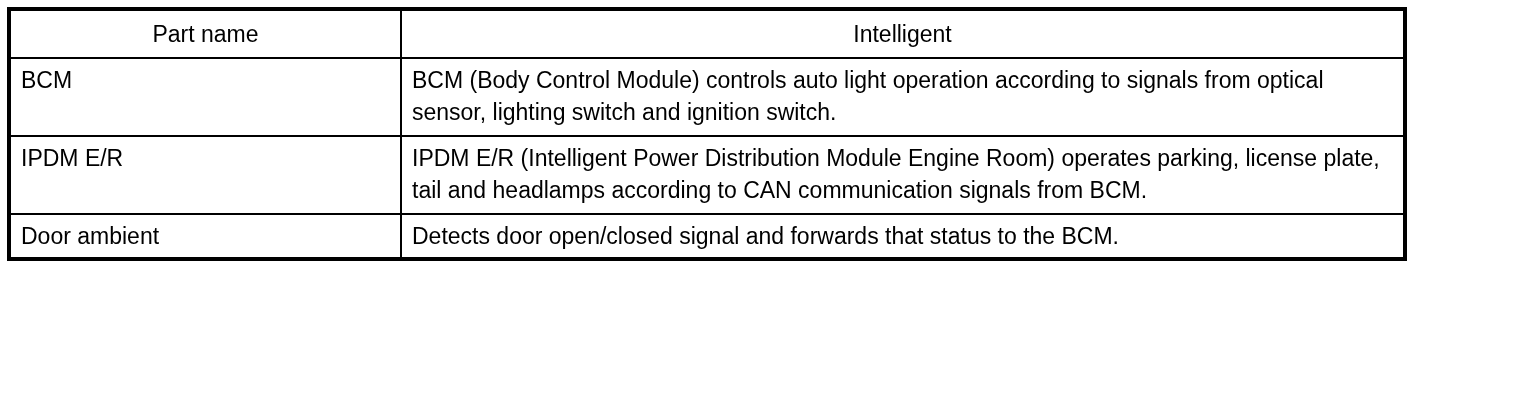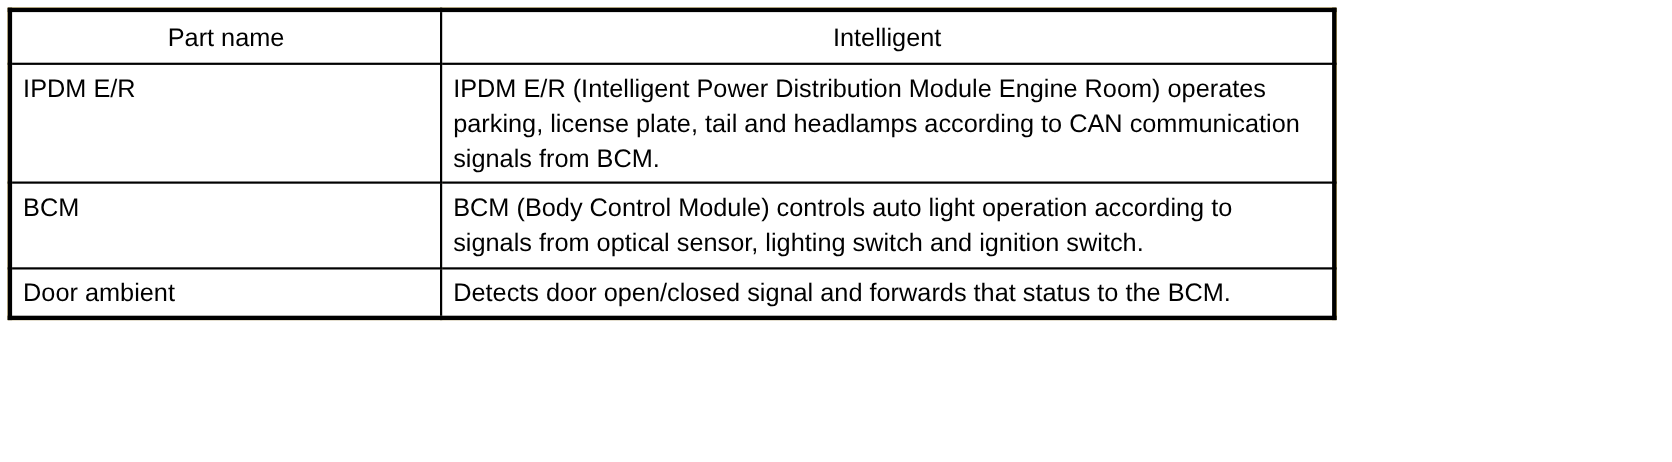--- a/index.html
+++ b/index.html
@@ -15,24 +15,24 @@
     width: 1520px;
     height: 420px;
     background: #ffffff;
     font-family: "Liberation Sans", sans-serif;
     color: #000000;
   }
   table.doc-table {
     position: absolute;
     left: 7px;
     top: 7px;
-    width: 1208px;
+    width: 1400px;
     border-collapse: collapse;
     table-layout: fixed;
-    background: #eab308;
+    background: #e5e5e5;
   }
   table.doc-table {
     border: 4px solid #000000;
   }
   table.doc-table th,
   table.doc-table td {
     border: 2px solid #000000;
     font-size: 23px;
     line-height: 32px;
     color: #000000;
@@ -64,26 +64,26 @@
       <col>
     </colgroup>
     <thead>
       <tr>
         <th>Part name</th>
         <th>Intelligent</th>
       </tr>
     </thead>
     <tbody>
       <tr class="row-tall">
+        <td class="part-cell">BCM</td>
+        <td class="desc-cell">BCM (Body Control Module) controls auto light operation according to signals from optical sensor, lighting switch and ignition switch.</td>
+      </tr>
+      <tr class="row-tall">
         <td class="part-cell">IPDM E/R</td>
         <td class="desc-cell">IPDM E/R (Intelligent Power Distribution Module Engine Room) operates parking, license plate, tail and headlamps according to CAN communication signals from BCM.</td>
-      </tr>
-      <tr class="row-tall">
-        <td class="part-cell">BCM</td>
-        <td class="desc-cell">BCM (Body Control Module) controls auto light operation according to signals from optical sensor, lighting switch and ignition switch.</td>
       </tr>
       <tr class="row-short">
         <td class="part-cell">Door ambient</td>
         <td class="desc-cell">Detects door open/closed signal and forwards that status to the BCM.</td>
       </tr>
     </tbody>
   </table>
 </div>
 
 </body></html>

